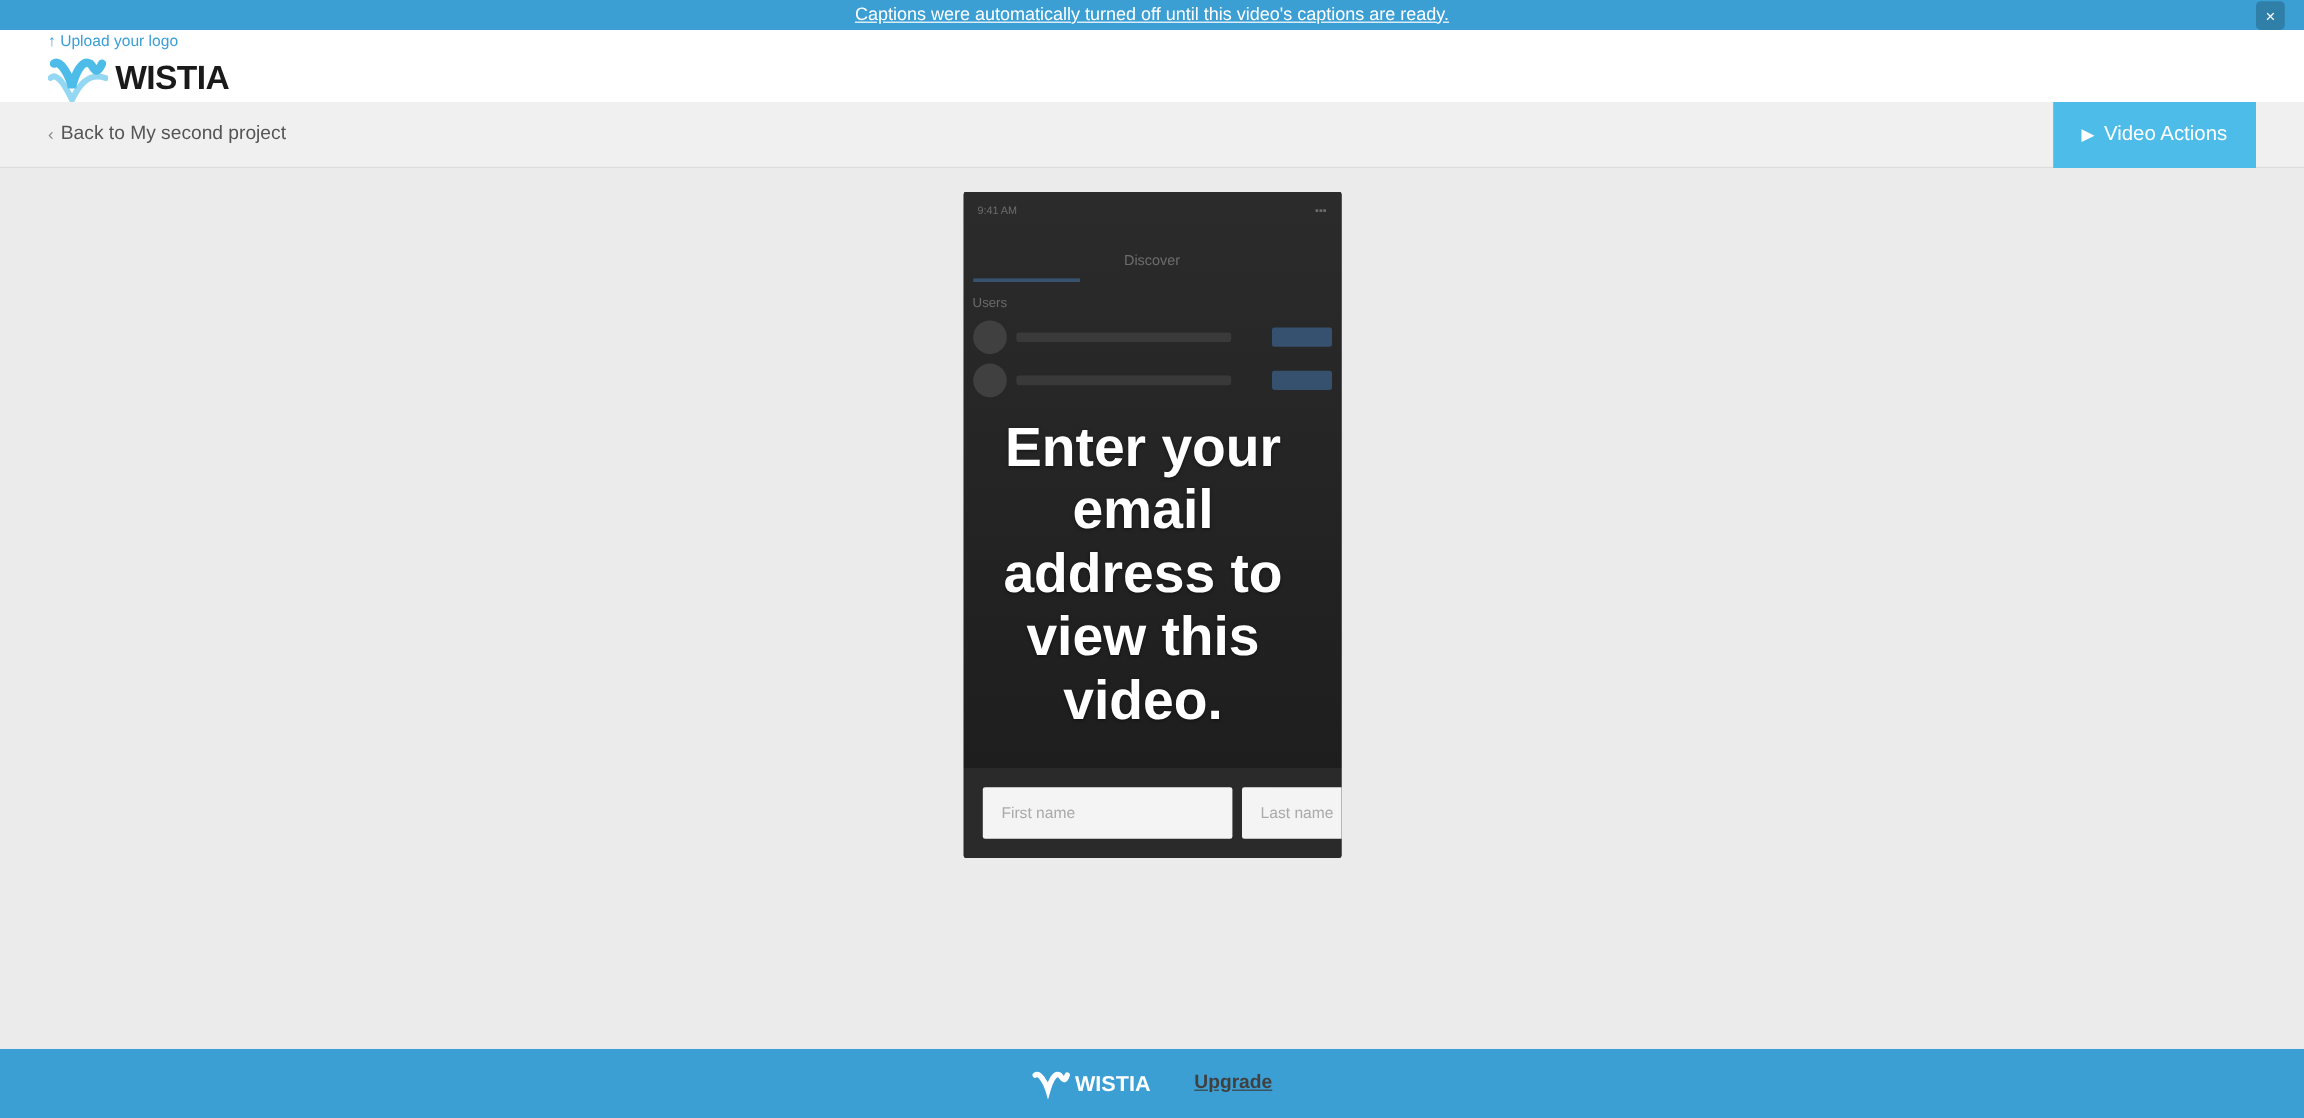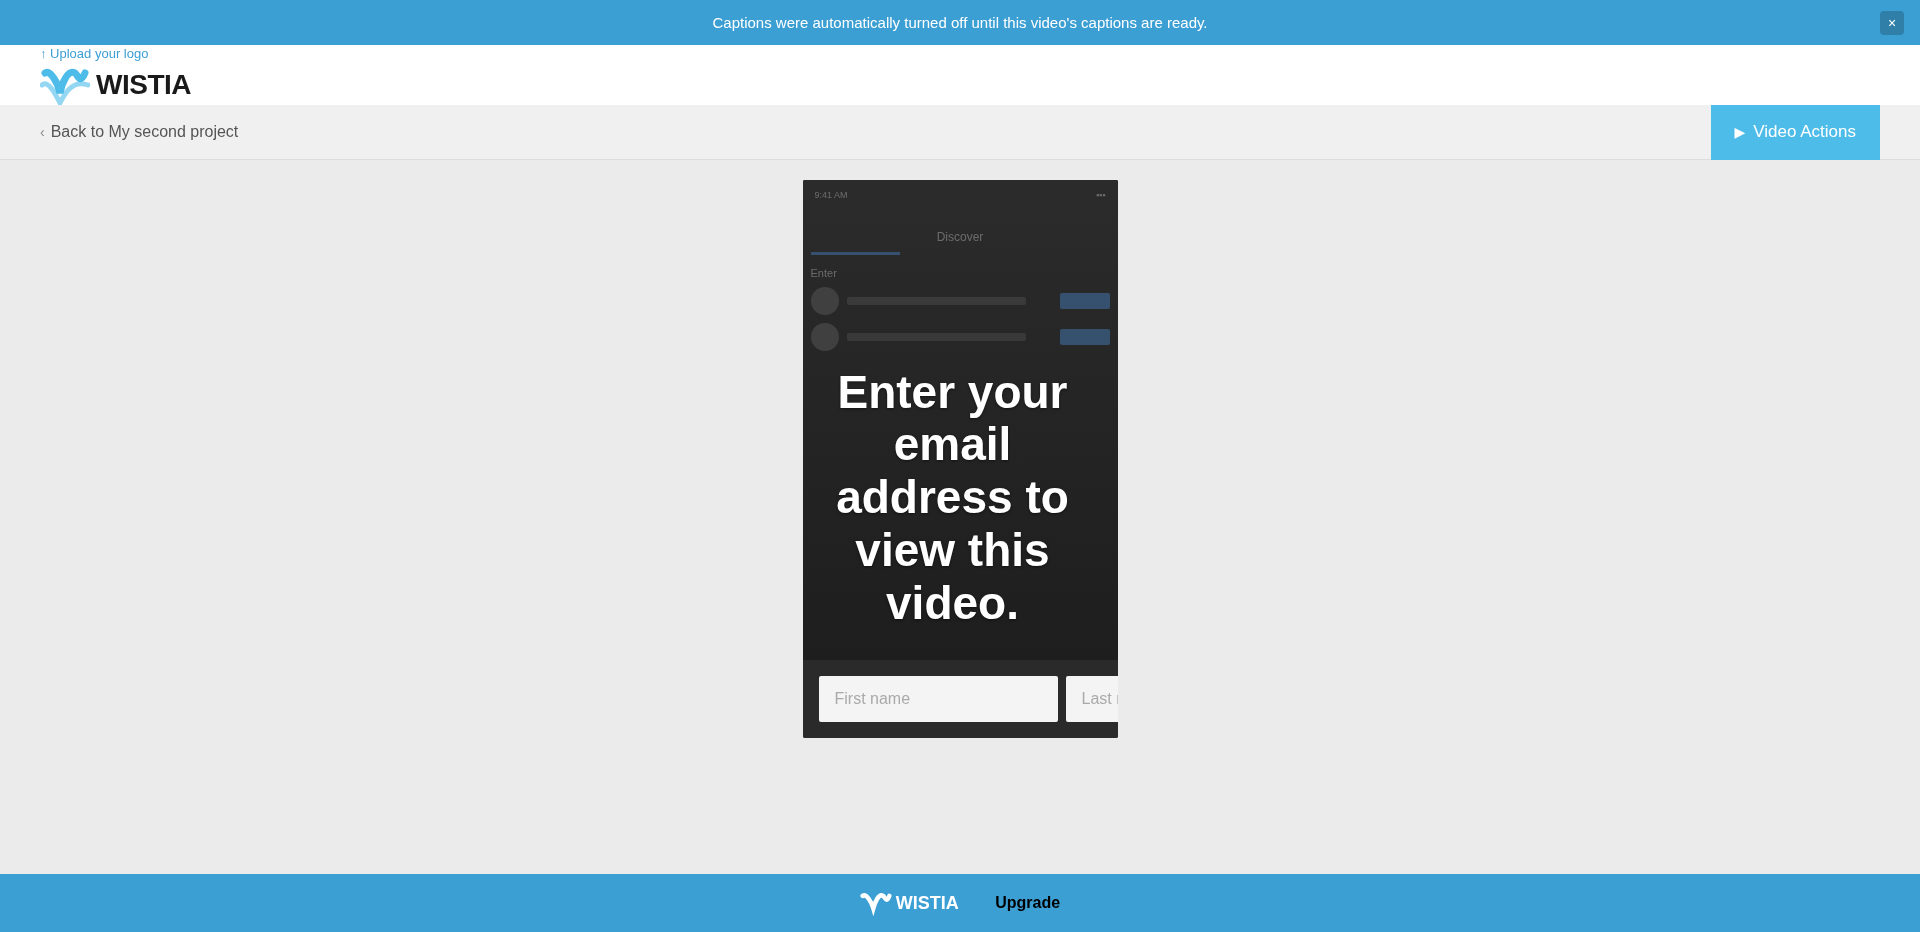--- a/index.html
+++ b/index.html
@@ -3,24 +3,25 @@
   <meta charset="utf-8">
   <style>
     * { margin: 0; padding: 0; box-sizing: border-box; }
     body { font-family: -apple-system, BlinkMacSystemFont, 'Segoe UI', sans-serif; background: #f0f0f0; min-height: 932px; display: flex; flex-direction: column; }
 
     
     .notification-bar {
       background: #3b9fd4;
       color: white;
       text-align: center;
-      padding: 14px 20px;
+      padding: 4px 20px;
       font-size: 15px;
       position: relative;
       flex-shrink: 0;
+      text-decoration: underline;
     }
     .notification-bar .close-btn {
       position: absolute;
       right: 16px;
       top: 50%;
       transform: translateY(-50%);
       background: rgba(0,0,0,0.2);
       border: none;
       color: white;
       width: 24px;
@@ -228,21 +229,21 @@
     
     .video-form {
       background: #2a2a2a;
       padding: 16px;
       display: flex;
       gap: 8px;
     }
     .video-form input {
       flex: 1;
       padding: 14px 16px;
-      font-size: 16px;
+      font-size: 13px;
       background: rgba(255,255,255,0.95);
       border: none;
       border-radius: 2px;
       color: #999;
       outline: none;
     }
     .video-form input::placeholder { color: #aaa; }
 
     
     .footer-bar {
@@ -266,22 +267,23 @@
       height: 26px;
       margin-right: 4px;
     }
     .footer-wistia-text {
       font-size: 18px;
       font-weight: 700;
       color: white;
     }
     .footer-text { color: rgba(255,255,255,0.9); }
     .footer-upgrade {
-      color: #000000;
+      color: #404040;
       font-weight: 700;
+      text-decoration: underline;
       cursor: pointer;
     }
   </style>
 </head>
 <body>
 
 <div class="notification-bar">
   <span>Captions were automatically turned off until this video's captions are ready.</span>
   <button class="close-btn">×</button>
 </div>
@@ -316,21 +318,21 @@
 
     <div class="video-bg">
       <div class="phone-bg"></div>
       <div class="phone-ui">
         <div class="phone-statusbar">
           <span>9:41 AM</span>
           <span>▪▪▪</span>
         </div>
         <div class="phone-title">Discover</div>
         <div class="phone-bar"></div>
-        <div class="phone-label">Enter</div>
+        <div class="phone-label">Users</div>
         <div class="phone-row">
           <div class="phone-avatar"></div>
           <div class="phone-text-line"></div>
           <div class="phone-btn"></div>
         </div>
         <div class="phone-row">
           <div class="phone-avatar"></div>
           <div class="phone-text-line"></div>
           <div class="phone-btn"></div>
         </div>

